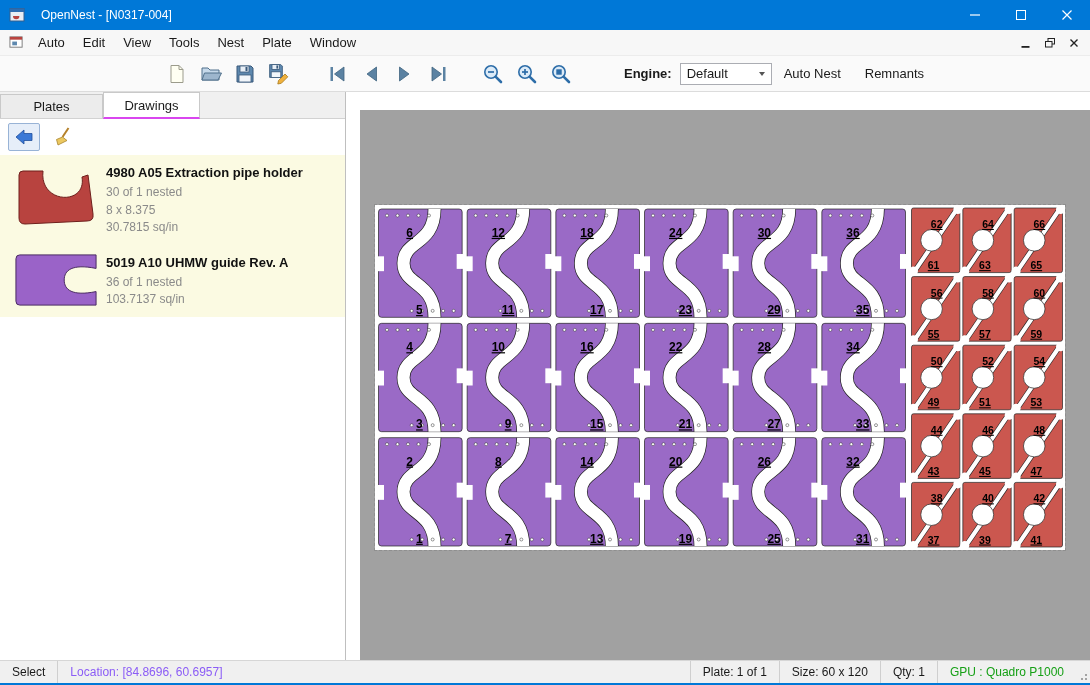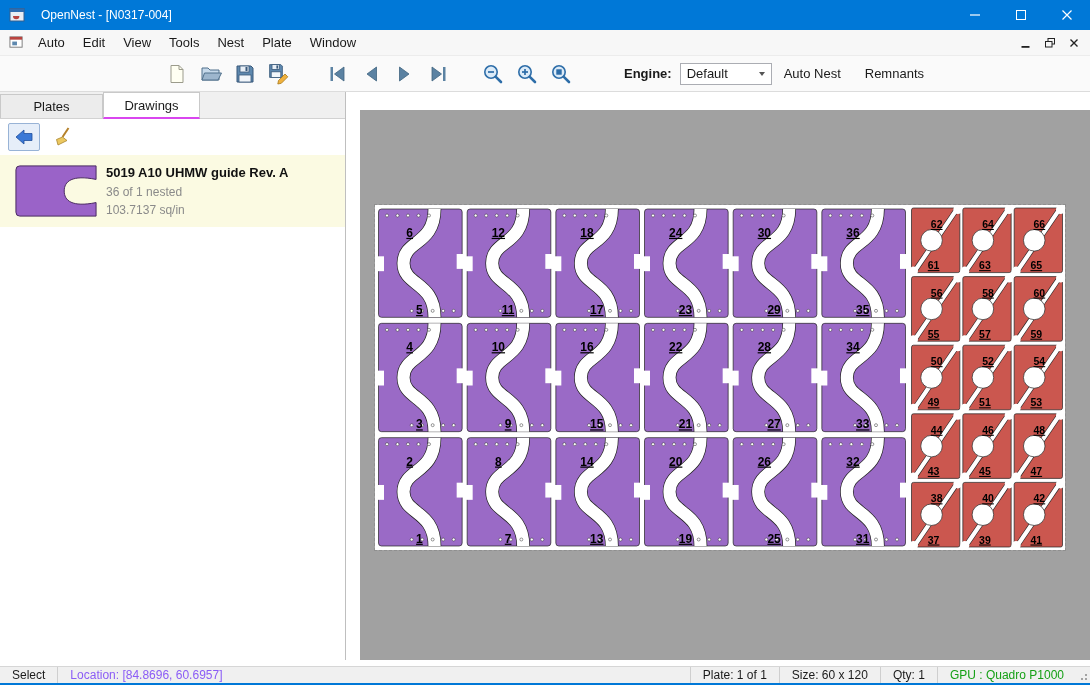--- a/index.html
+++ b/index.html
@@ -49,21 +49,21 @@
   .d-info{flex:1;padding-top:3px;}
   .d-title{font-weight:bold;font-size:13px;color:#111;margin-bottom:4px;}
   .d-meta{font-size:12px;color:#8a8a8a;line-height:17.5px;}
 
   .canvas-area{position:absolute;left:346px;top:0;right:0;bottom:0;background:#fff;}
   .canvas-gray{position:absolute;left:14px;top:18px;right:0;bottom:0;background:#a1a1a1;}
   .plate{position:absolute;left:15px;top:95px;width:690px;height:345px;background:#fff;outline:1px dashed #8f8f8f;}
   .plate svg{width:100%;height:100%;}
 
   
-  .statusbar{position:absolute;left:0;right:0;bottom:2px;height:17px;background:#f0f0f0;border-top:1px solid #d6d6d6;box-sizing:border-box;display:flex;align-items:center;font-size:12px;}
+  .statusbar{position:absolute;left:0;right:0;bottom:2px;height:23px;background:#f0f0f0;border-top:1px solid #d6d6d6;box-sizing:border-box;display:flex;align-items:center;font-size:12px;}
   .sb-cell{padding:0 12px;height:100%;display:flex;align-items:center;white-space:nowrap;}
   .sb-sep{width:1px;height:100%;background:#cfcfcf;}
   .sb-loc{color:#8b5cf6;}
   .sb-gpu{color:#16a016;}
   .spacer{flex:1;}
   .grip{width:14px;height:100%;display:flex;align-items:flex-end;justify-content:flex-end;padding:0 2px 2px 0;box-sizing:border-box;}
   .frame-bottom{position:absolute;left:0;right:0;bottom:0;height:2px;background:#0078d7;}
 </style>
 </head>
 <body>
@@ -236,20 +236,33 @@
       </div>
       <div class="ptool-btn">
         <svg width="22" height="22" viewBox="0 0 22 22">
             <line x1="15.5" y1="2" x2="9.5" y2="11" stroke="#b5812a" stroke-width="2"></line>
             <path d="M9.5 11 L14 14.5 L5 19 L3.5 13.5 Z" fill="#ecc860" stroke="#a8842c" stroke-width="0.8"></path>
           </svg>
       </div>
     </div>
 
     <div class="drawing-list">
+      <div class="drawing-item">
+        <div class="thumb">
+          <svg width="88" height="66" viewBox="0 0 88 66">
+              <path d="M7 9 Q7 5 11 5 L31 5 C27 38 75 40 70 11 L76 9 L81 48 Q82 55 75 55 L13 58 Q7 58 7 52 Z" stroke="#6e1f1c" stroke-width="1" fill="#b8433f"></path>
+            </svg>
+        </div>
+        <div class="d-info">
+          <div class="d-title">4980 A05 Extraction pipe holder</div>
+          <div class="d-meta">30 of 1 nested</div>
+          <div class="d-meta">8 x 8.375</div>
+          <div class="d-meta">30.7815 sq/in</div>
+        </div>
+      </div>
       <div class="drawing-item">
         <div class="thumb">
           <svg width="92" height="56" viewBox="0 0 95 58">
               <path d="M6 7 Q6 3 10 3 L89 3 L89 17 C64 12 56 19 56 29 C56 39 64 46 89 41 L89 55 L10 55 Q6 55 6 51 Z" stroke="#46265e" stroke-width="1" fill="#9a63c8"></path>
             </svg>
         </div>
         <div class="d-info">
           <div class="d-title">5019 A10 UHMW guide Rev. A</div>
           <div class="d-meta">36 of 1 nested</div>
           <div class="d-meta">103.7137 sq/in</div>

